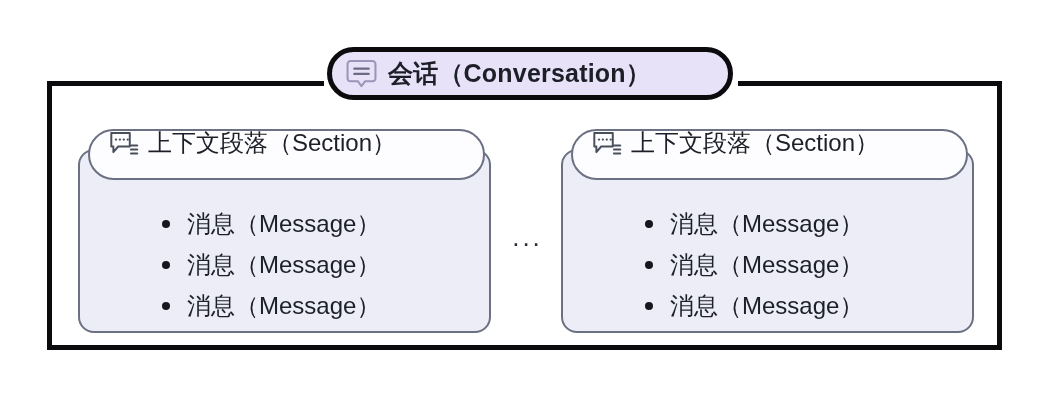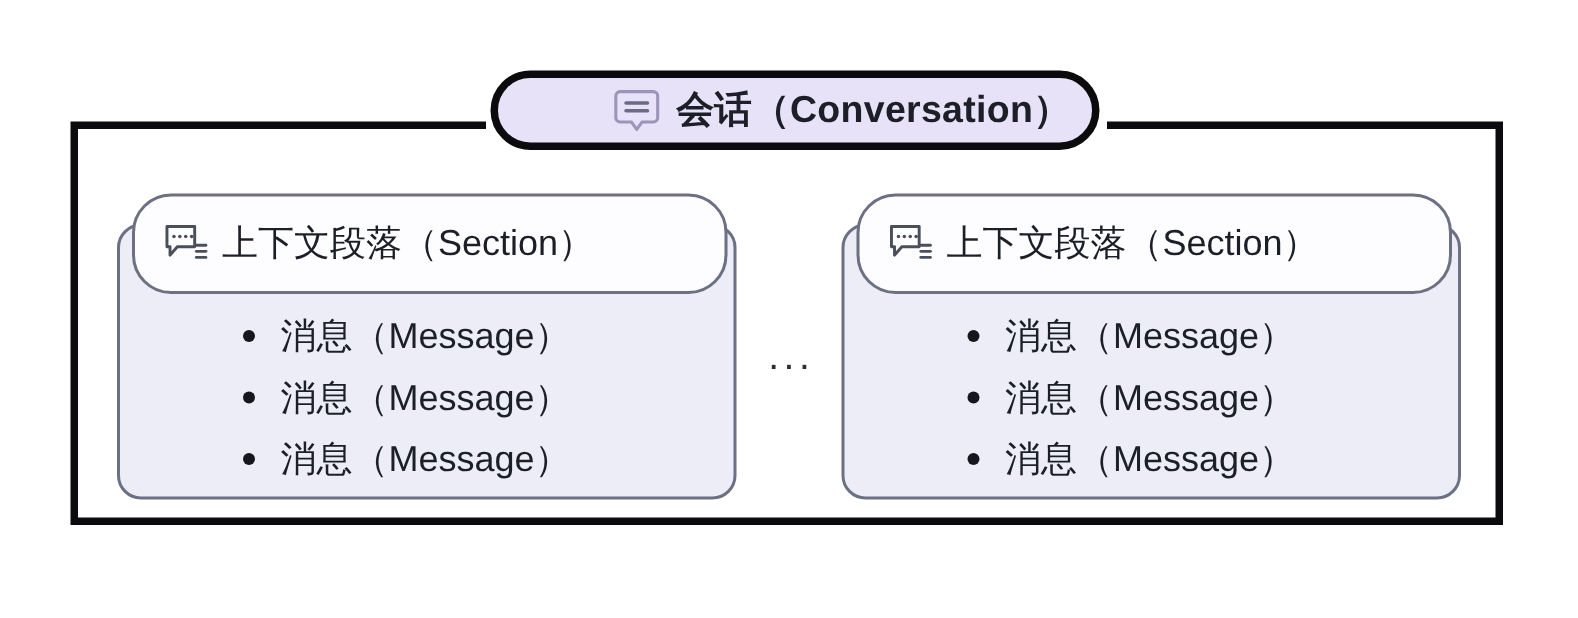--- a/index.html
+++ b/index.html
@@ -50,21 +50,21 @@
     left: 327px;
     top: 47px;
     width: 406px;
     height: 53px;
     box-sizing: border-box;
     background: #e7e2f8;
     border: 5px solid #0b0b0d;
     border-radius: 30px;
     display: flex;
     align-items: center;
-    justify-content: flex-end;
+    justify-content: flex-start;
     gap: 11px;
     padding: 0 14px;
   }
   .title-pill .title-text {
     font-size: 25px;
     font-weight: bold;
     letter-spacing: 0.2px;
     color: #1c1f27;
     white-space: nowrap;
     line-height: 1;
@@ -88,27 +88,26 @@
     border-radius: 16px;
   }
   .section-card.left  { left: 78px; }
   .section-card.right { left: 561px; }
 
   
   .section-header {
     position: absolute;
     top: 129px;
     width: 397px;
-    height: 67px;
+    height: 51px;
     box-sizing: border-box;
     background: #fdfdff;
     border: 2px solid #6b7083;
     border-radius: 26px;
     display: flex;
-    align-items: center;
     gap: 9px;
     padding-left: 19px;
   }
   .section-header.left  { left: 88px; }
   .section-header.right { left: 571px; }
   .section-header .section-text {
     font-size: 24px;
     font-weight: 400;
     color: #1c1f27;
     white-space: nowrap;

